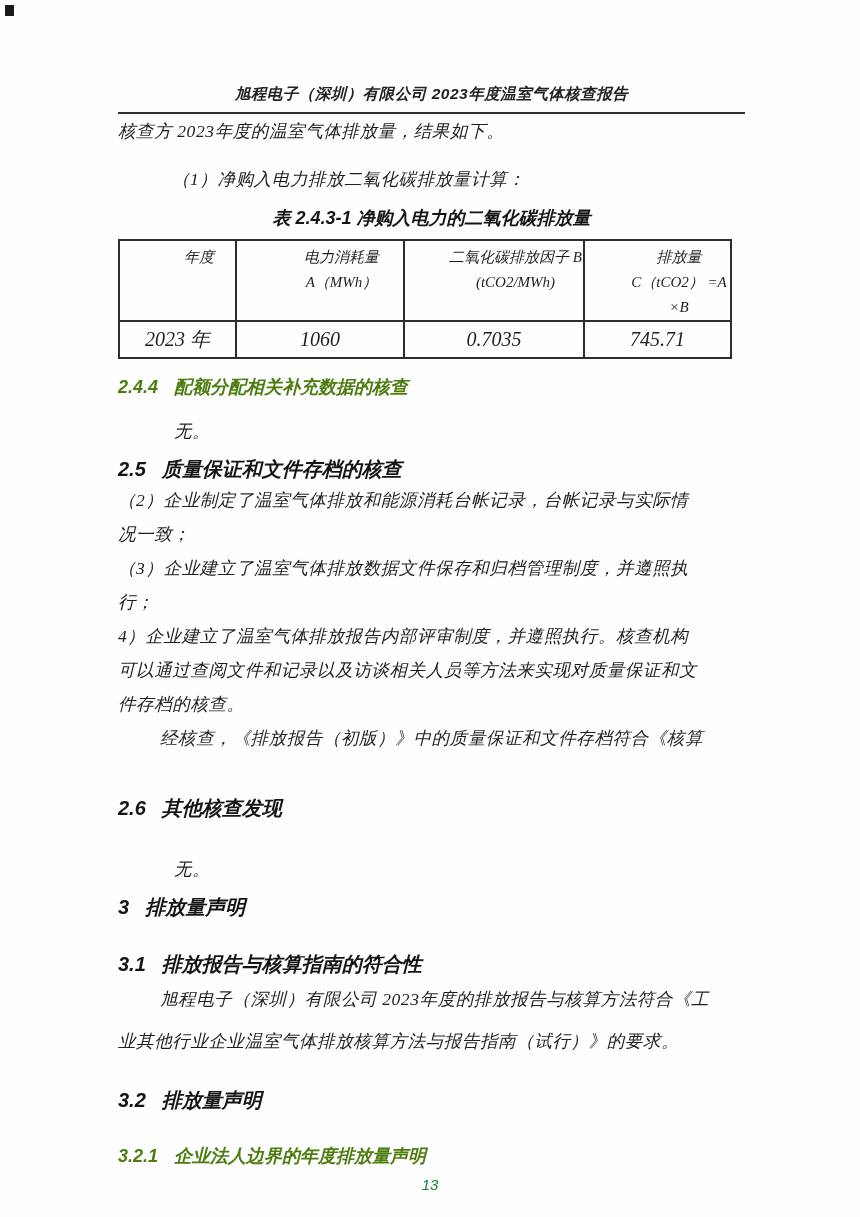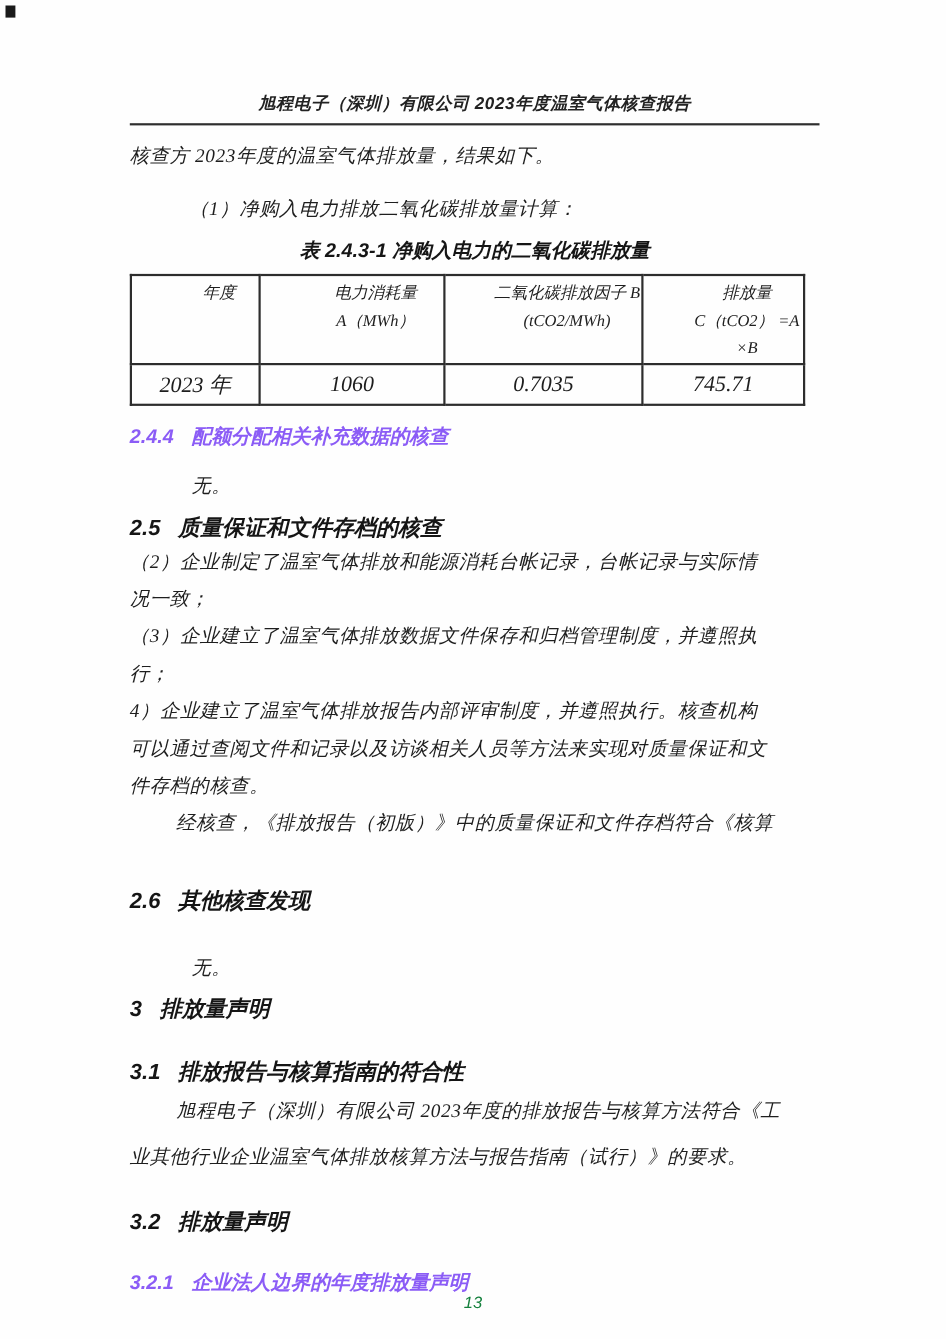--- a/index.html
+++ b/index.html
@@ -35,21 +35,21 @@
     border-bottom: 2px solid #2e2e2e;
     color: #222;
   }
   .bodyline {
     font-size: 17.5px;
     line-height: 34px;
     letter-spacing: 0.6px;
     text-align: justify;
     color: #1e1e1e;
   }
-  .intro { margin-top: 10px; }
+  .intro { margin-top: 0; }
   .calc { margin-top: 14px; padding-left: 54px; }
   .caption {
     margin-top: 10px;
     text-align: center;
     font-family: "Liberation Sans", "DejaVu Sans", sans-serif;
     font-weight: bold;
     font-size: 18px;
     color: #151515;
   }
   table.data {
@@ -75,21 +75,21 @@
   table.data td {
     height: 37px;
     font-size: 20px;
     vertical-align: middle;
   }
   .hl2 { display: block; margin-left: 43px; }
   .h-sub {
     font-family: "Liberation Sans", "DejaVu Sans", sans-serif;
     font-weight: bold;
     font-size: 18px;
-    color: #8b5cf6;
+    color: #4d7c0f;
     margin-top: 18px;
   }
   .h-main {
     font-family: "Liberation Sans", "DejaVu Sans", sans-serif;
     font-weight: bold;
     font-size: 20px;
     color: #151515;
   }
   .h-sub .num, .h-main .num { margin-right: 16px; letter-spacing: 0; }
   .none-para { margin-top: 15px; padding-left: 56px; }

